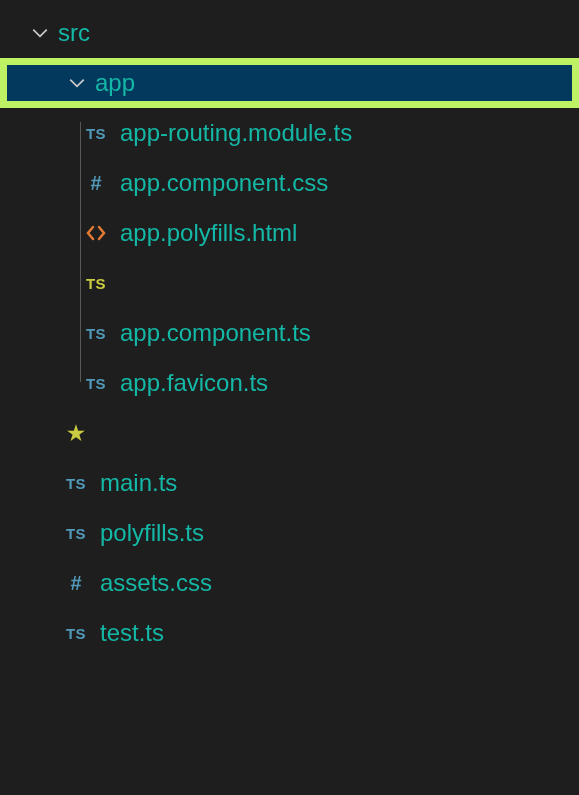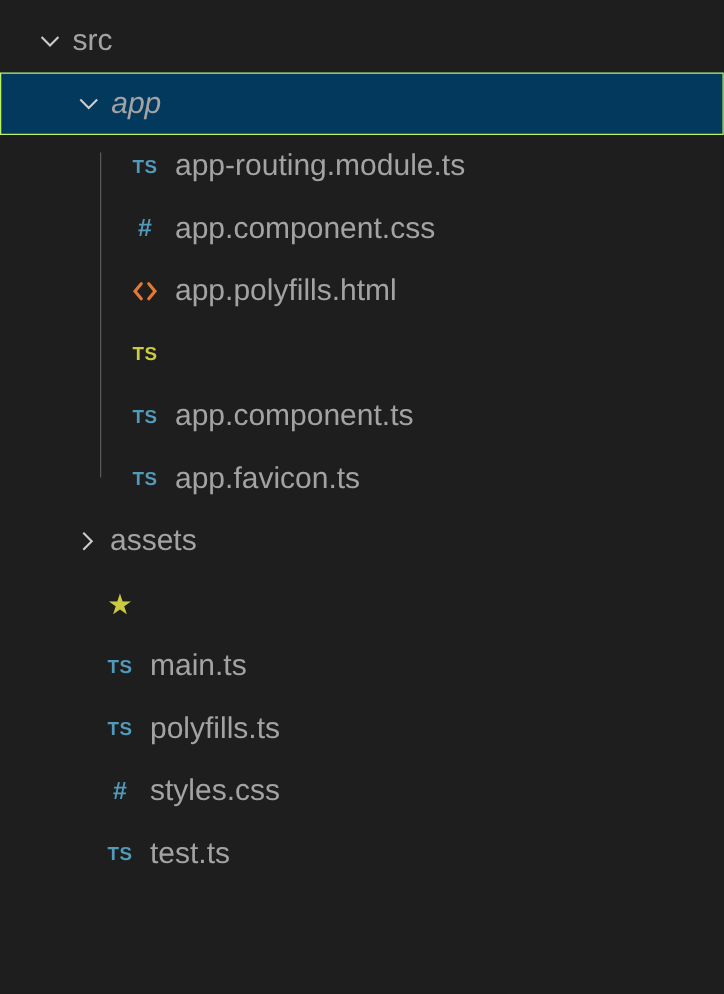--- a/index.html
+++ b/index.html
@@ -21,22 +21,21 @@
     .tree-item {
       display: flex;
       align-items: center;
       height: 50px;
       cursor: pointer;
       font-size: 24px;
       white-space: nowrap;
     }
     .tree-item.selected {
       background: #04395e;
-      border: 1px solid #bef264;
-      font-style: italic;
+      border: 7px solid #bef264;
     }
     .indent-0 { padding-left: 28px; }
     .indent-1 { padding-left: 58px; }
     .indent-2 { padding-left: 80px; }
     .indent-1-file { padding-left: 60px; }
     
     .chevron {
       width: 24px;
       height: 24px;
       display: inline-flex;
@@ -52,24 +51,23 @@
     .file-icon {
       width: 32px;
       height: 24px;
       display: inline-flex;
       align-items: center;
       justify-content: center;
       margin-right: 8px;
       font-weight: 700;
       font-size: 15px;
       flex-shrink: 0;
-      margin-left: 20px;
     }
     .label {
-      color: #a3a3a3;
+      color: #14b8a6;
       font-weight: 400;
     }
     .icon-ts { color: #519aba; letter-spacing: 0.5px; }
     .icon-ts-spec { color: #cbcb41; letter-spacing: 0.5px; }
     .icon-hash { color: #519aba; font-size: 20px; font-weight: 700; }
     .icon-html { color: #e37933; }
     .icon-star { color: #cbcb41; font-size: 20px; }
     .guide-line {
       position: absolute;
       width: 1px;
@@ -132,48 +130,40 @@
   <div class="tree-item indent-2">
     <span class="file-icon icon-ts">TS</span>
     <span class="label">app.component.ts</span>
   </div>
 
   <div class="tree-item indent-2">
     <span class="file-icon icon-ts">TS</span>
     <span class="label">app.favicon.ts</span>
   </div>
 
-  <div class="tree-item indent-1">
-    <span class="chevron">
-      <svg viewBox="0 0 16 16" fill="none">
-          <path d="M5 2l6 6-6 6" stroke="#cccccc" stroke-width="1.5"></path>
-        </svg>
-    </span>
-    <span class="label">assets</span>
-  </div>
 
 
   <div class="tree-item indent-1-file">
     <span class="file-icon icon-star">★</span>
   </div>
 
 
   <div class="tree-item indent-1-file">
     <span class="file-icon icon-ts">TS</span>
     <span class="label">main.ts</span>
   </div>
 
   <div class="tree-item indent-1-file">
     <span class="file-icon icon-ts">TS</span>
     <span class="label">polyfills.ts</span>
   </div>
 
   <div class="tree-item indent-1-file">
     <span class="file-icon icon-hash">#</span>
-    <span class="label">styles.css</span>
+    <span class="label">assets.css</span>
   </div>
 
   <div class="tree-item indent-1-file">
     <span class="file-icon icon-ts">TS</span>
     <span class="label">test.ts</span>
   </div>
 
 </div>
 
 </body></html>

